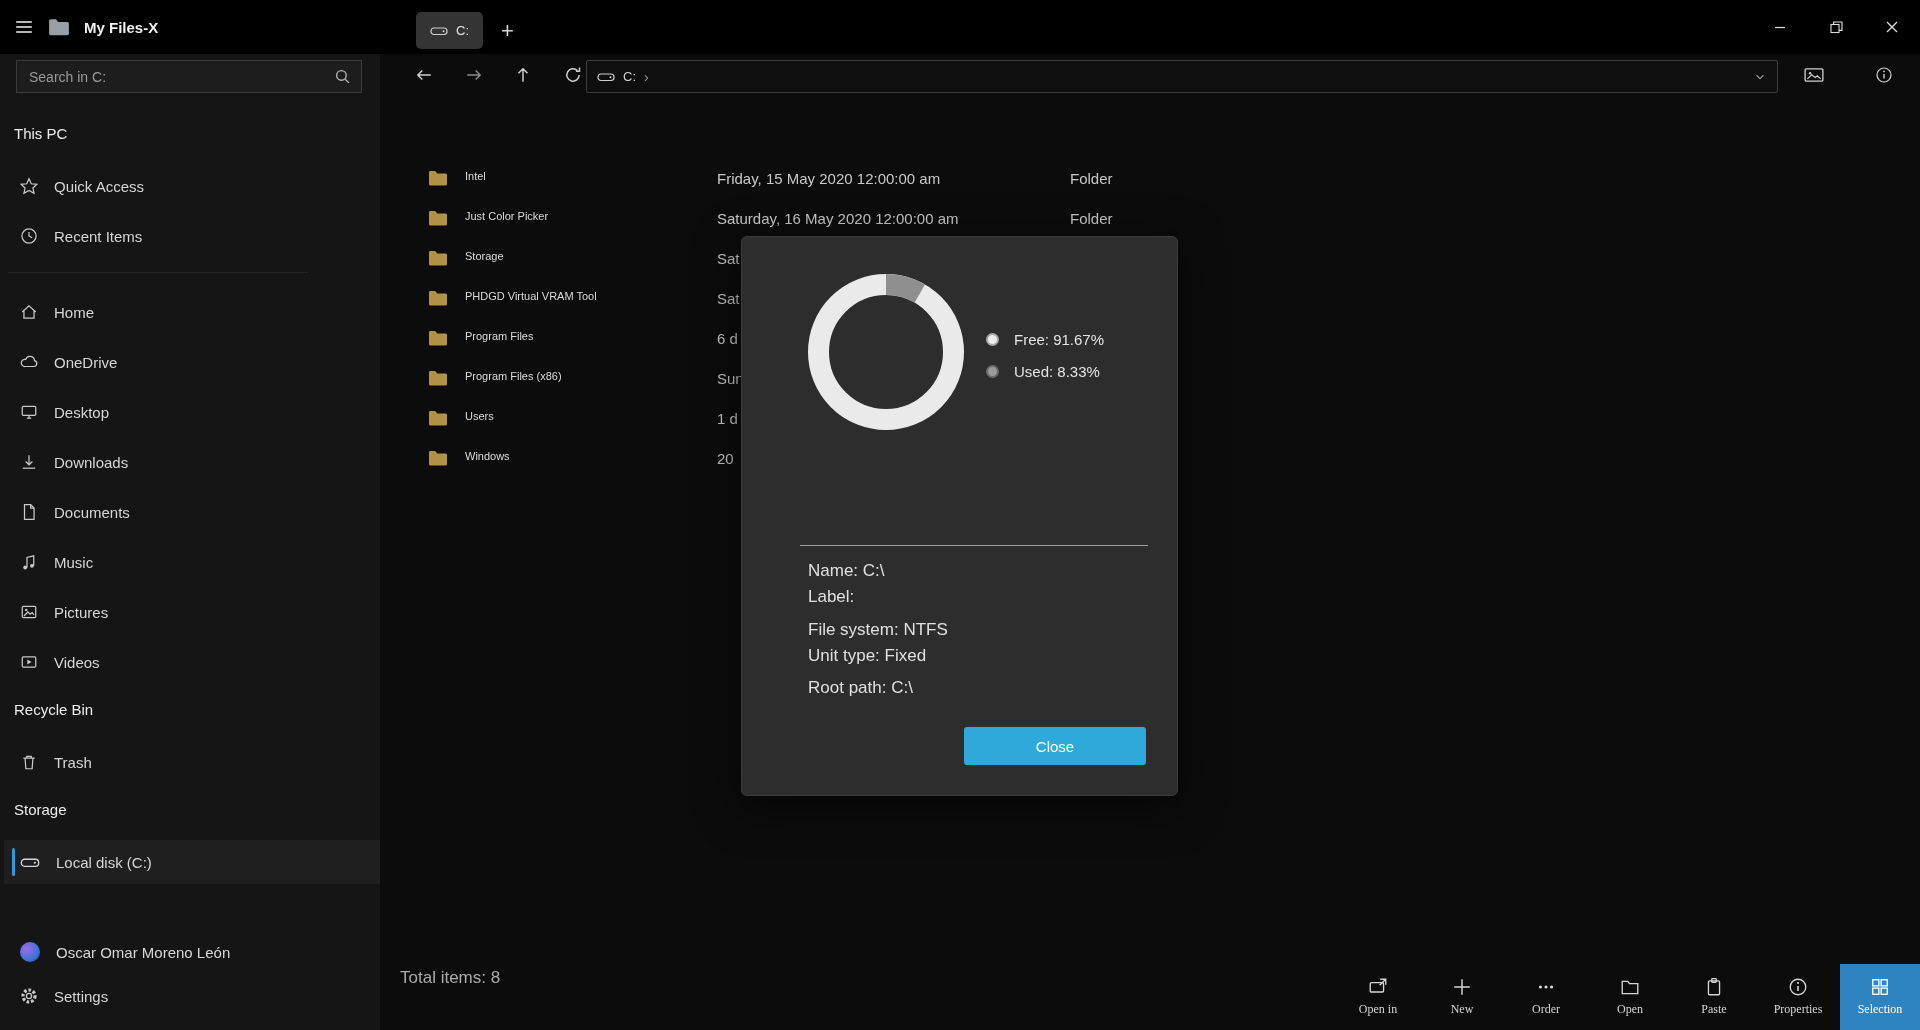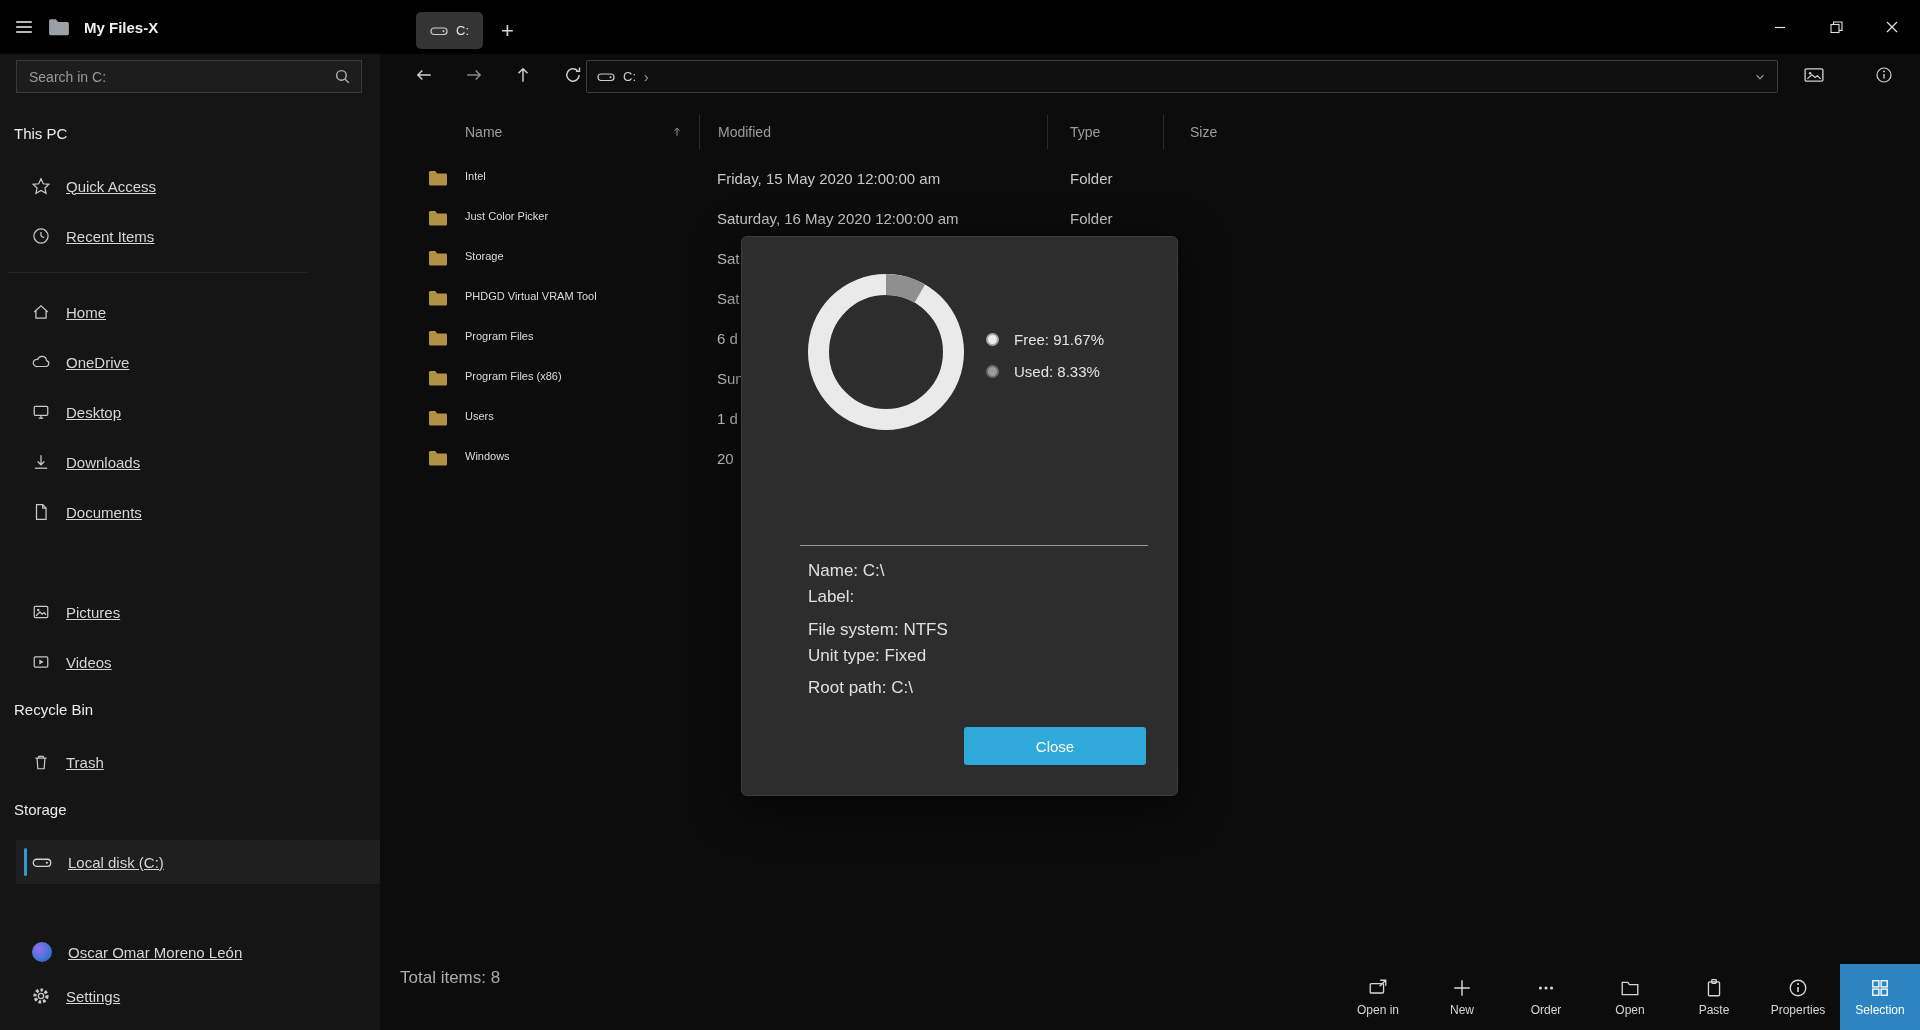--- a/index.html
+++ b/index.html
@@ -17,21 +17,21 @@
   .win-controls { position:absolute; right:0; top:0; height:54px; display:flex; }
   .win-controls button { width:56px; height:54px; background:transparent; border:none; display:flex; align-items:center; justify-content:center; cursor:pointer; }
 
   
   .sidebar { position:absolute; left:0; top:54px; width:380px; height:976px; background:#151515; }
   .searchbox { position:absolute; left:16px; top:6px; width:346px; height:33px; background:#1d1d1d; border:1px solid #3a3a3a; display:flex; align-items:center; }
   .searchbox input { flex:1; background:transparent; border:none; outline:none; color:#cfcfcf; font-size:14px; padding:0 12px; font-family:inherit; }
   .searchbox input::placeholder { color:#9a9a9a; }
   .searchbox .ic { margin-right:10px; }
   .sb-section { position:absolute; left:14px; font-size:15px; color:#ececec; }
-  .sb-item { position:absolute; left:16px; width:380px; height:44px; display:flex; align-items:center; gap:16px; padding-left:16px; cursor:pointer; font-size:15px; color:#d6d6d6;text-decoration:underline; }
+  .sb-item { position:absolute; left:4px; width:380px; height:44px; display:flex; align-items:center; gap:16px; padding-left:16px; cursor:pointer; font-size:15px; color:#d6d6d6; }
   .sb-item.selected { background:#1f1f1f; }
   .sb-item.selected::before { content:""; position:absolute; left:8px; top:8px; width:3px; height:28px; background:#2e9bd6; border-radius:2px; }
   .sb-divider { position:absolute; left:8px; width:300px; height:1px; background:#262626; }
   .ic { display:inline-flex; align-items:center; justify-content:center; }
 
   
   .main { position:absolute; left:380px; top:54px; width:1540px; height:976px; background:#0c0c0c; }
   .navbar { position:absolute; left:0; top:0; width:1540px; height:46px; }
   .navbtn { position:absolute; top:5px; width:32px; height:32px; background:transparent; border:none; color:#cfcfcf; cursor:pointer; display:flex; align-items:center; justify-content:center; }
   .addressbar { position:absolute; left:206px; top:6px; width:1192px; height:33px; background:#0f0f0f; border:1px solid #3d3d3d; border-radius:2px; display:flex; align-items:center; padding:0 10px; gap:8px; font-size:13px; color:#cfcfcf; cursor:text; }
@@ -50,21 +50,21 @@
   .rows { position:absolute; left:0; top:106px; width:1540px; }
   .frow { position:absolute; left:0; width:1300px; height:40px; cursor:pointer; }
   .frow .ic-folder { position:absolute; left:48px; top:10px; }
   .frow .fname { position:absolute; left:85px; top:10px; font-size:11px; color:#dcdcdc; white-space:nowrap; }
   .frow .fmod  { position:absolute; left:337px; top:10px; font-size:15px; color:#c8c8c8; white-space:nowrap; }
   .frow .ftype { position:absolute; left:690px; top:10px; font-size:15px; color:#c8c8c8; white-space:nowrap; }
   .statusbar { position:absolute; left:20px; top:914px; font-size:17px; color:#ababab; }
 
   
   .commandbar { position:absolute; right:0; bottom:0; height:66px; display:flex; align-items:stretch; }
-  .cmd-item { width:84px; display:flex; flex-direction:column; align-items:center; justify-content:center; gap:5px; color:#d6d6d6; background:transparent; border:none; cursor:pointer; font-size:12px; font-family:Liberation Sans, sans-serif; }
+  .cmd-item { width:84px; display:flex; flex-direction:column; align-items:center; justify-content:center; gap:5px; color:#d6d6d6; background:transparent; border:none; cursor:pointer; font-size:12px; font-family:Liberation Serif, serif; }
   .cmd-item.active { background:#2e84c0; color:#fff; width:80px; }
 
   
   .dialog { position:absolute; left:741px; top:236px; width:437px; height:560px; background:#2d2d2d; border:1px solid #3c3c3c; border-radius:6px; box-shadow:0 10px 45px rgba(0,0,0,.65); color:#e4e4e4; }
   .donut { position:absolute; left:64px; top:35px; }
   .legend { position:absolute; left:244px; top:90px; display:flex; flex-direction:column; gap:8px; font-size:15px; }
   .legend-row { display:flex; align-items:center; gap:15px; height:24px; }
   .dot { width:13px; height:13px; border-radius:50%; }
   .dot-free { background:#ededed; border:2px solid #a8a8a8; }
   .dot-used { background:#9b9b9b; border:2px solid #6c6c6c; }
@@ -205,20 +205,30 @@
     </div>
     <div class="sb-item" style="top:436px">
       <span class="ic">
           <svg width="18" height="18" viewBox="0 0 16 16">
             <path d="M4 1.5h5.5l3 3v10H4z" fill="none" stroke="#c9c9c9" stroke-width="1.1"></path>
             <path d="M9.5 1.5v3h3" fill="none" stroke="#c9c9c9" stroke-width="1.1"></path>
           </svg>
         </span>
       <span>Documents</span>
     </div>
+    <div class="sb-item" style="top:486px">
+      <span class="ic">
+          <svg width="18" height="18" viewBox="0 0 16 16">
+            <path d="M6.2 12.8V4l6-1.5v8.8" fill="none" stroke="#c9c9c9" stroke-width="1.1"></path>
+            <circle cx="4.6" cy="12.9" r="1.7" fill="#c9c9c9"></circle>
+            <circle cx="10.6" cy="11.4" r="1.7" fill="#c9c9c9"></circle>
+          </svg>
+        </span>
+      <span>Music</span>
+    </div>
     <div class="sb-item" style="top:536px">
       <span class="ic">
           <svg width="18" height="18" viewBox="0 0 16 16">
             <rect x="2" y="3" width="12" height="10" rx="1" fill="none" stroke="#c9c9c9" stroke-width="1.1"></rect>
             <circle cx="5.5" cy="6.3" r="1.1" fill="#c9c9c9"></circle>
             <path d="M3.5 11.5L7 8l2 2 1.8-1.5 1.7 2" fill="none" stroke="#c9c9c9" stroke-width="1.1"></path>
           </svg>
         </span>
       <span>Pictures</span>
     </div>
@@ -320,39 +330,20 @@
       </button>
       <button class="navbtn" style="left:1488px">
         <svg width="18" height="18" viewBox="0 0 18 18">
             <circle cx="9" cy="9" r="7" fill="none" stroke="#cfcfcf" stroke-width="1.2"></circle>
             <line x1="9" y1="8" x2="9" y2="12.5" stroke="#cfcfcf" stroke-width="1.4"></line>
             <circle cx="9" cy="5.4" r="0.9" fill="#cfcfcf"></circle>
           </svg>
       </button>
     </div>
 
-    <div class="list-header">
-      <div class="hcell hc-name">
-        <span>Name</span>
-        <span class="sort-arrow">
-          <svg width="12" height="12" viewBox="0 0 16 16">
-              <path d="M8 13V3M4.5 6.5L8 3l3.5 3.5" fill="none" stroke="#9e9e9e" stroke-width="1.3"></path>
-            </svg>
-        </span>
-      </div>
-      <div class="hcell hc-mod">
-          <span>Modified</span>
-        </div>
-      <div class="hcell hc-type">
-          <span>Type</span>
-        </div>
-      <div class="hcell hc-size">
-          <span>Size</span>
-        </div>
-    </div>
 
     <div class="rows">
       <div class="frow" style="top:0px">
         <span class="ic ic-folder">
             <svg width="20" height="16" viewBox="0 0 20 16">
               <path d="M1 2.5c0-.8.6-1.5 1.4-1.5h4.8l2 2.5h8.4c.8 0 1.4.7 1.4 1.5v9c0 .8-.6 1.5-1.4 1.5H2.4c-.8 0-1.4-.7-1.4-1.5z" fill="#b29144"></path>
             </svg>
           </span>
         <span class="fname">Intel</span>
         <span class="fmod">Friday, 15 May 2020 12:00:00 am</span>

